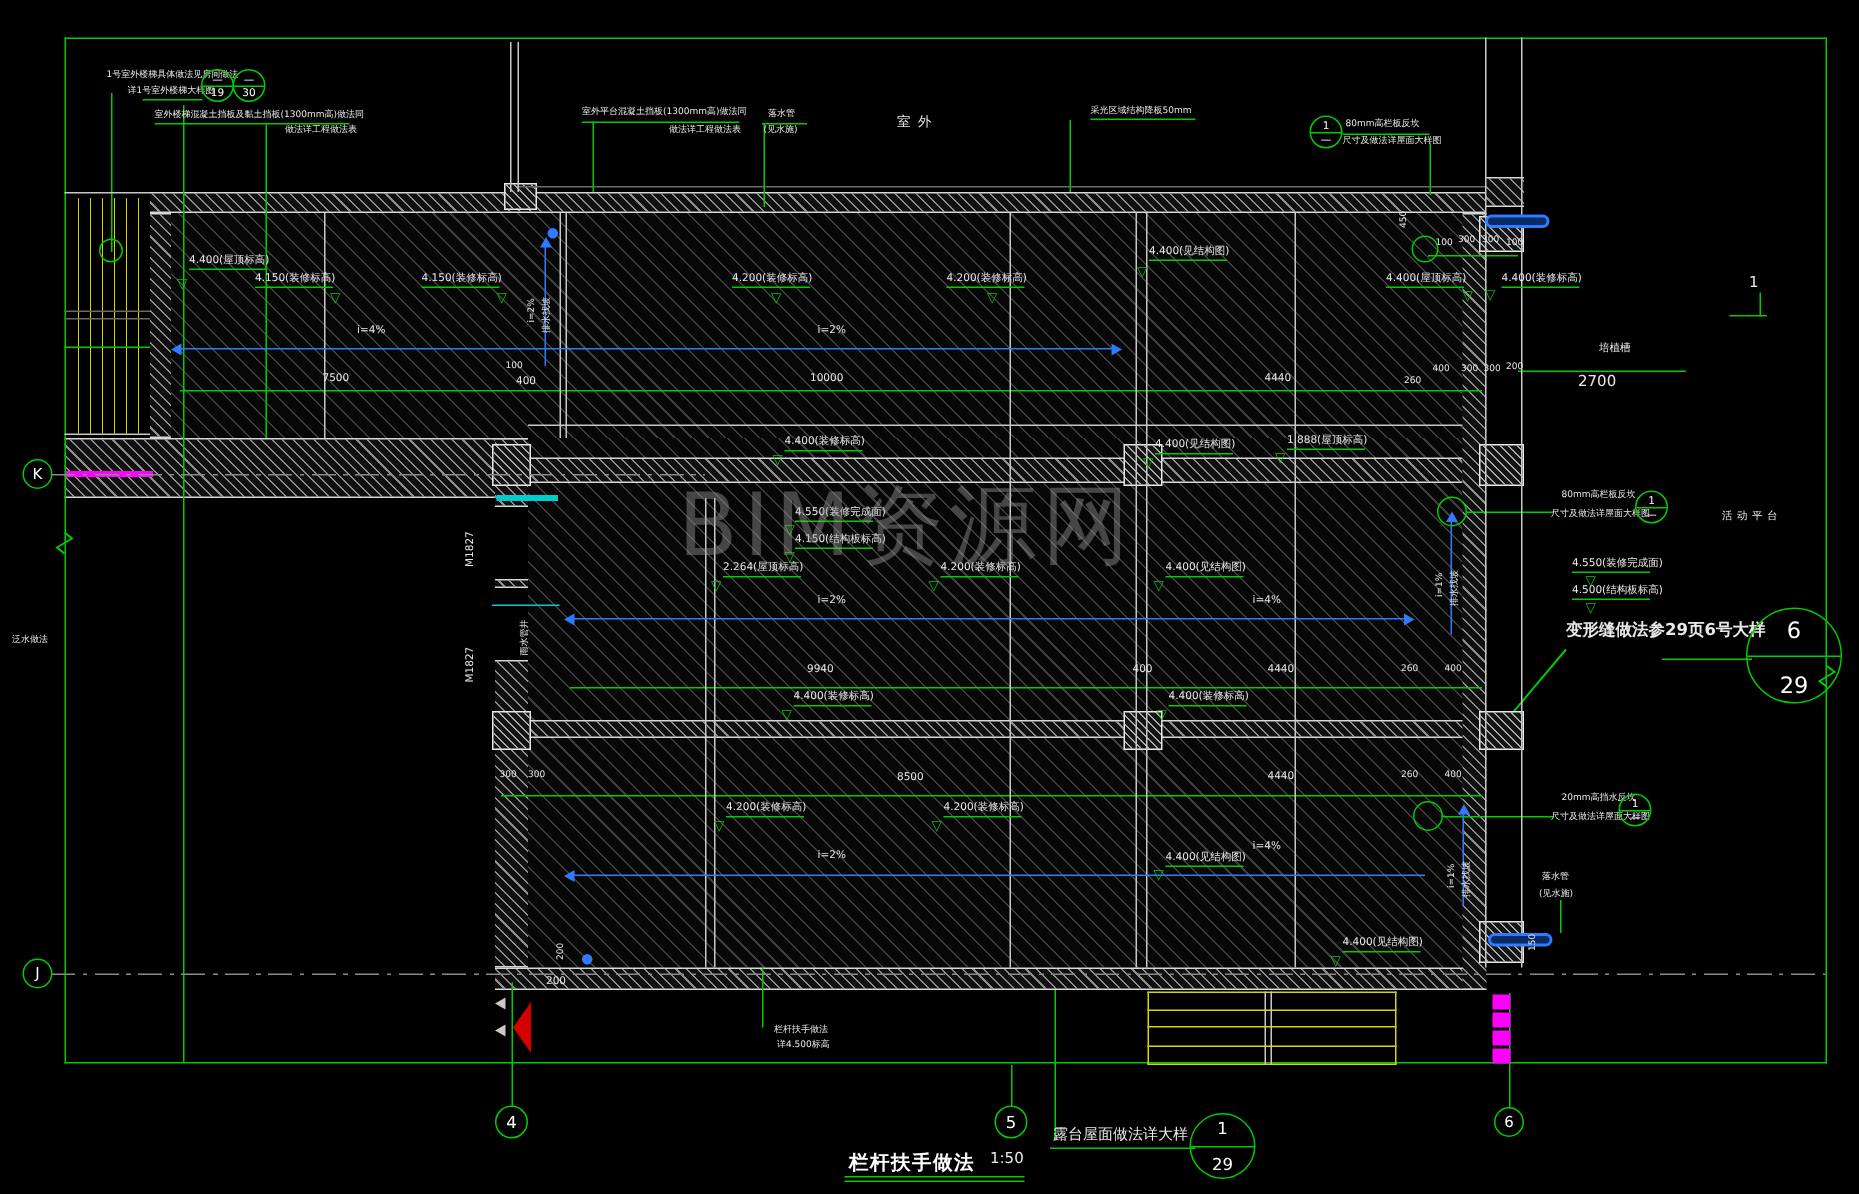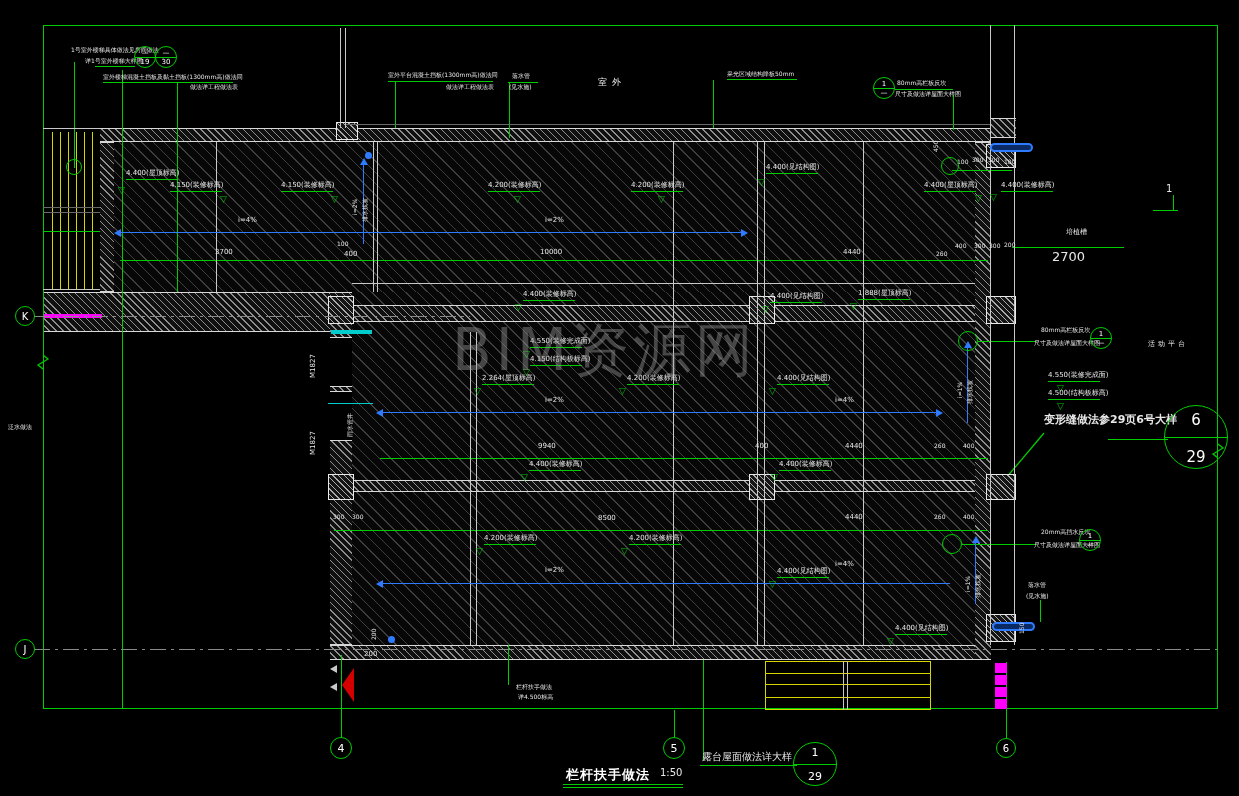--- a/index.html
+++ b/index.html
@@ -181,22 +181,22 @@
       <div class="txt" style="left: 190px; top: 84px; font-size: 6px;">做法详工程做法表</div>
       <div class="txt" style="left: 388px; top: 72px; font-size: 6px;">室外平台混凝土挡板(1300mm高)做法同</div>
       <div class="txt" style="left: 446px; top: 84px; font-size: 6px;">做法详工程做法表</div>
       <div class="txt" style="left: 512px; top: 73px; font-size: 6px;">落水管</div>
       <div class="txt" style="left: 509px; top: 84px; font-size: 6px;">(见水施)</div>
       <div class="txt" style="left: 598px; top: 78px; font-size: 9px; letter-spacing: 5px;">室外</div>
       <div class="txt" style="left: 727px; top: 71px; font-size: 6px;">采光区域结构降板50mm</div>
       <div class="txt" style="left: 897px; top: 80px; font-size: 6px;">80mm高栏板反坎</div>
       <div class="txt" style="left: 895px; top: 91px; font-size: 6px;">尺寸及做法详屋面大样图</div>
       <div class="txt" style="left: 1066px; top: 229px; font-size: 7px;">培植槽</div>
-      <div class="txt" style="left: 1052px; top: 250px; font-size: 13px;">2700</div>
-      <div class="txt" style="left: 215px; top: 249px; font-size: 7px;">3700</div>
+      <div class="txt" style="left: 1052px; top: 250px; font-size: 10px;">2700</div>
+      <div class="txt" style="left: 215px; top: 249px; font-size: 7px;">7500</div>
       <div class="txt" style="left: 337px; top: 241px; font-size: 6px;">100</div>
       <div class="txt" style="left: 344px; top: 251px; font-size: 7px;">400</div>
       <div class="txt" style="left: 540px; top: 249px; font-size: 7px;">10000</div>
       <div class="txt" style="left: 843px; top: 249px; font-size: 7px;">4440</div>
       <div class="txt" style="left: 936px; top: 251px; font-size: 6px;">260</div>
       <div class="txt" style="left: 955px; top: 243px; font-size: 6px;">400</div>
       <div class="txt" style="left: 974px; top: 243px; font-size: 6px;">300</div>
       <div class="txt" style="left: 989px; top: 243px; font-size: 6px;">300</div>
       <div class="txt" style="left: 1004px; top: 242px; font-size: 6px;">200</div>
       <div class="txt" style="left: 957px; top: 159px; font-size: 6px;">100</div>

